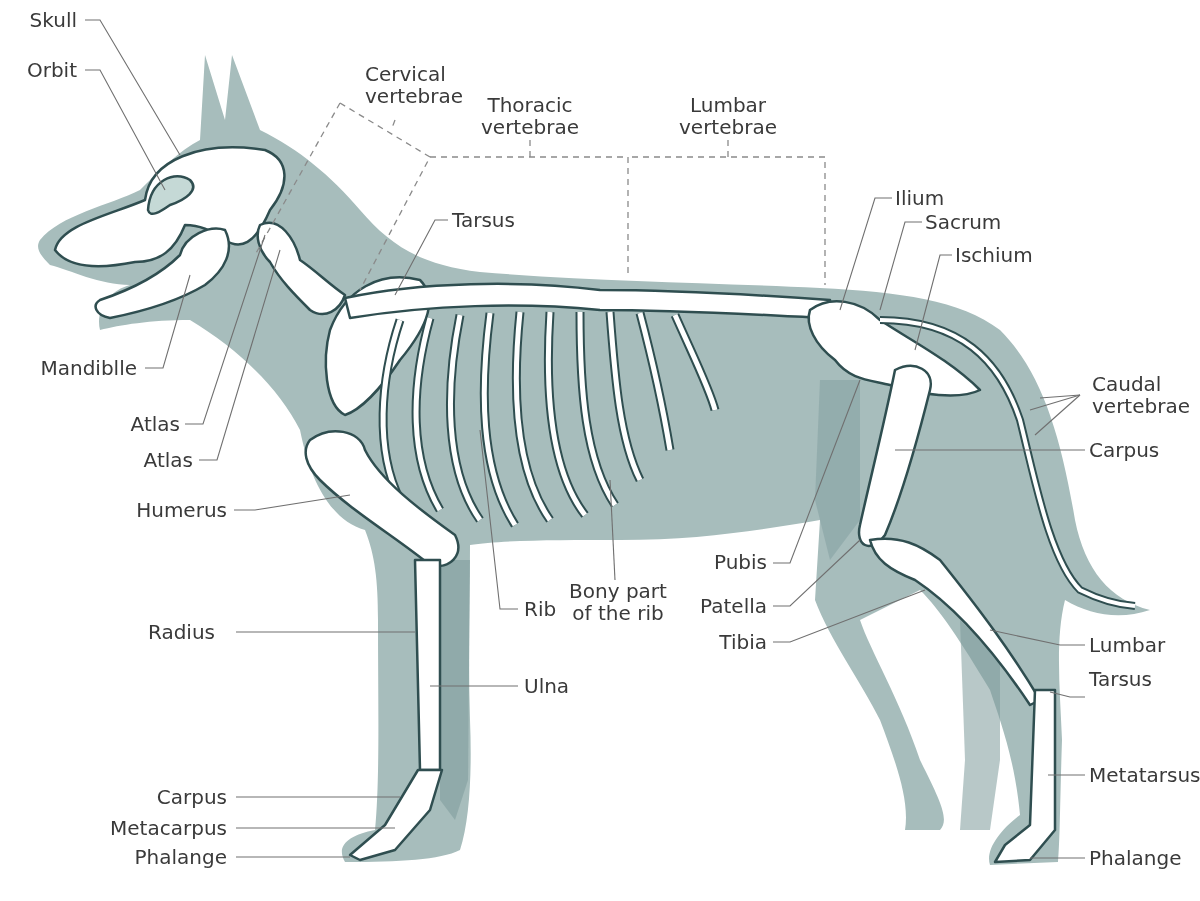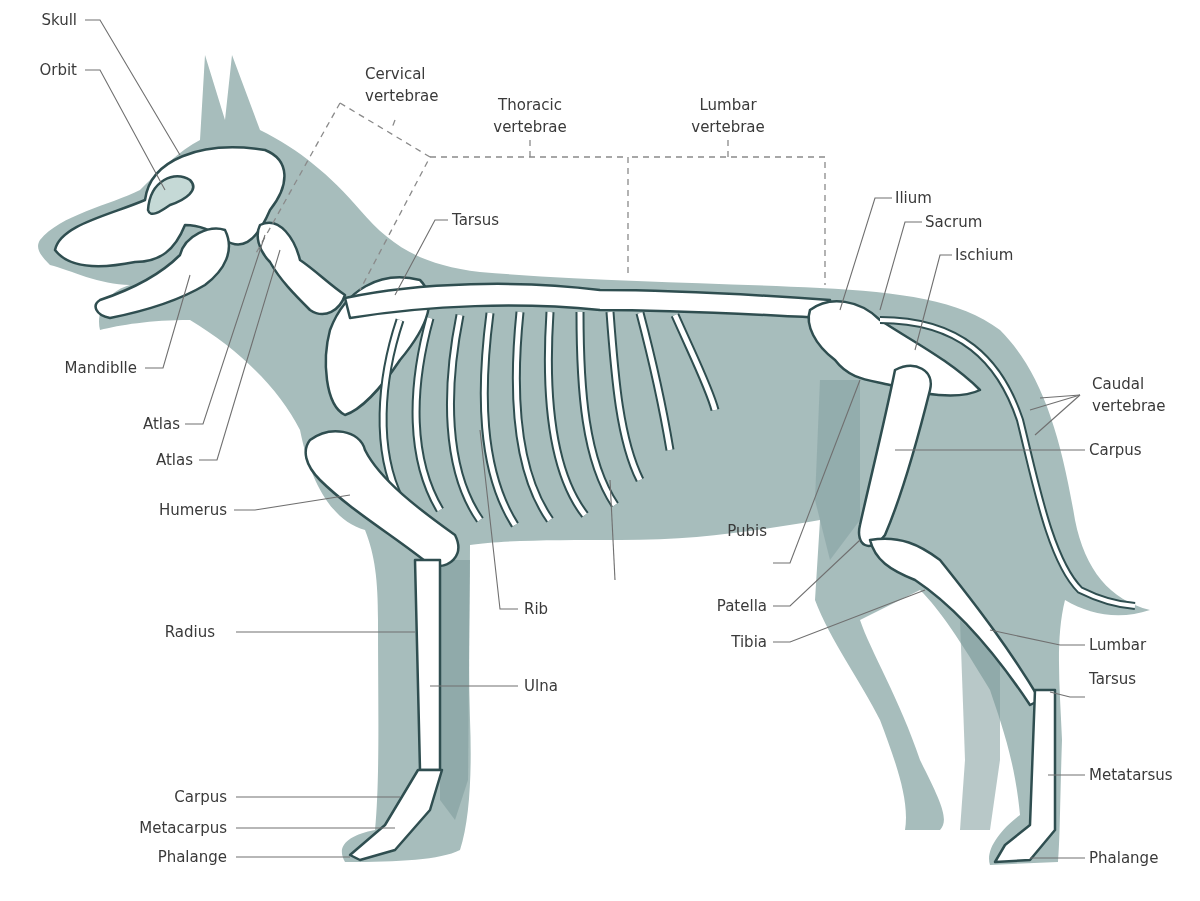--- a/index.html
+++ b/index.html
@@ -1,18 +1,18 @@
 <!DOCTYPE html>
 <html><head>
 <meta charset="utf-8">
 <style>
   html,body{margin:0;padding:0;background:#ffffff;}
   #stage{position:relative;width:1200px;height:901px;overflow:hidden;background:#fff;font-family:"DejaVu Sans","Liberation Sans",sans-serif;}
   #art{position:absolute;left:0;top:0;}
-  .lbl{position:absolute;font-size:15px;color:#3a3a3a;line-height:22px;white-space:nowrap;}
+  .lbl{position:absolute;font-size:20px;color:#3a3a3a;line-height:22px;white-space:nowrap;}
   .lbl.r{text-align:right;}
   .lbl.c{text-align:center;}
   .lbl span{display:block;}
 </style>
 </head>
 <body>
 
 <div id="stage">
 
   <svg id="art" width="1200" height="901" viewBox="0 0 1200 901">
@@ -157,30 +157,34 @@
   <div class="lbl c" style="left:480px;top:94px;width:100px;">
     <span>Thoracic</span>
     <span>vertebrae</span>
   </div>
   <div class="lbl c" style="left:678px;top:94px;width:100px;">
     <span>Lumbar</span>
     <span>vertebrae</span>
   </div>
   <div class="lbl" style="left:452px;top:209px;">Tarsus</div>
   <div class="lbl" style="left:524px;top:598px;">Rib</div>
+  <div class="lbl c" style="left:568px;top:580px;width:100px;">
+    <span>Bony part</span>
+    <span>of the rib</span>
+  </div>
   <div class="lbl" style="left:524px;top:675px;">Ulna</div>
 
   <div class="lbl" style="left:895px;top:187px;">Ilium</div>
   <div class="lbl" style="left:925px;top:211px;">Sacrum</div>
   <div class="lbl" style="left:955px;top:244px;">Ischium</div>
   <div class="lbl" style="left:1092px;top:373px;">
     <span>Caudal</span>
     <span>vertebrae</span>
   </div>
   <div class="lbl" style="left:1089px;top:439px;">Carpus</div>
-  <div class="lbl r" style="left:690px;top:520px;width:77px;">Pubis</div>
+  <div class="lbl r" style="left:690px;top:551px;width:77px;">Pubis</div>
   <div class="lbl r" style="left:690px;top:595px;width:77px;">Patella</div>
   <div class="lbl r" style="left:690px;top:631px;width:77px;">Tibia</div>
   <div class="lbl" style="left:1089px;top:634px;">Lumbar</div>
   <div class="lbl" style="left:1089px;top:668px;">Tarsus</div>
   <div class="lbl" style="left:1089px;top:764px;">Metatarsus</div>
   <div class="lbl" style="left:1089px;top:847px;">Phalange</div>
 </div>
 
 </body></html>

